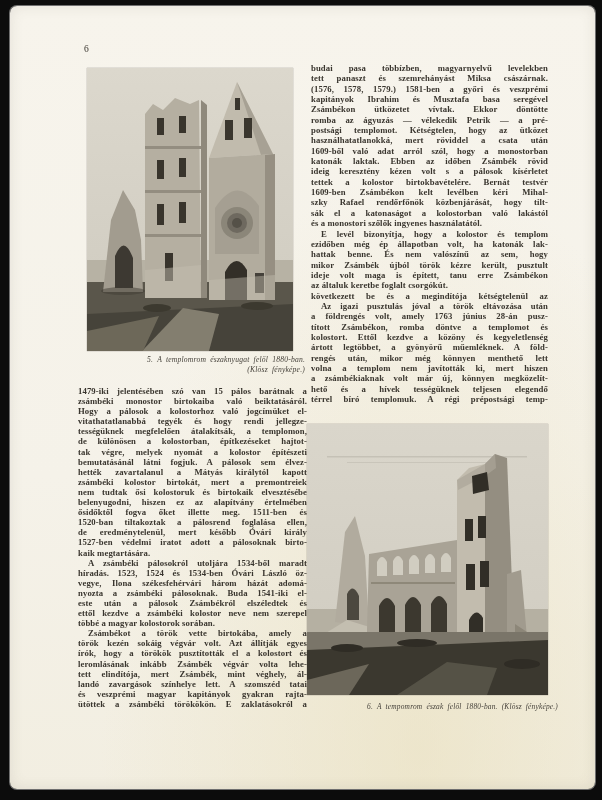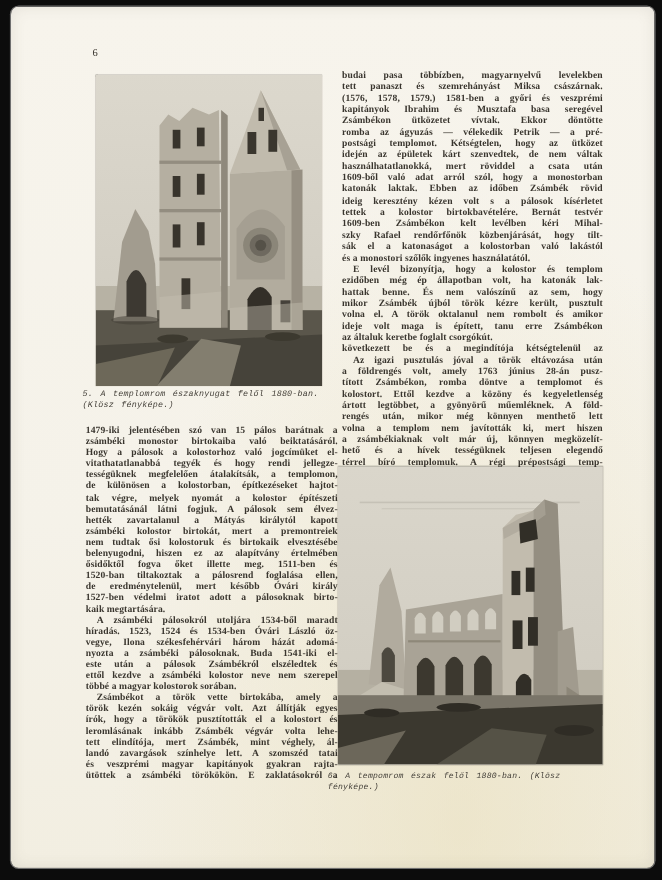--- a/index.html
+++ b/index.html
@@ -15,21 +15,21 @@
         background:
           radial-gradient(ellipse at 70% 95%, rgba(232,222,185,.55), rgba(232,222,185,0) 55%),
           linear-gradient(180deg,#f7f4ec 0%,#f5f2e9 60%,#f2eee1 100%);
         border-radius:7px;box-shadow:0 0 0 1px #6f6f6f, inset 0 0 14px rgba(90,85,70,.12);}
   .page-number{position:absolute;left:74px;top:38px;font-size:9.5px;color:var(--ink);}
   .photo{position:absolute;overflow:hidden;background:#d6d2c7;box-shadow:0 0 1px rgba(40,38,30,.6);}
   .photo svg{display:block;}
   .photo1{left:77px;top:62px;width:206px;height:283px;}
   .photo2{left:297px;top:418px;width:241px;height:271px;}
   .caption{position:absolute;font-style:italic;font-size:7.6px;line-height:9.6px;
-           color:var(--caption-ink);text-align:left;word-spacing:2px;letter-spacing:.2px;font-family:Liberation Mono, monospace;}
+           color:var(--caption-ink);text-align:right;word-spacing:2px;letter-spacing:.2px;}
   .cap1{left:65px;top:349px;width:230px;}
   .cap2{left:288px;top:696px;width:260px;font-size:7.4px;}
   .col{position:absolute;color:var(--ink);font-size:8.7px;font-weight:bold;}
   .col-left{left:68px;top:380px;width:229px;line-height:10.1px;}
   .col-right{left:301px;top:57px;width:237px;line-height:10.35px;}
   .line{text-align:justify;text-align-last:justify;white-space:nowrap;letter-spacing:.1px;}
   .line.last{text-align-last:left;white-space:normal;}
   .line.indent{text-indent:10px;}
 </style>
 </head>
@@ -183,35 +183,33 @@
         <div class="line">ütöttek a zsámbéki törökökön. E zaklatásokról a</div>
       </div>
     <div class="col col-right" id="col-right">
         <div class="line">budai pasa többízben, magyarnyelvű levelekben</div>
         <div class="line">tett panaszt és szemrehányást Miksa császárnak.</div>
         <div class="line">(1576, 1578, 1579.) 1581-ben a győri és veszprémi</div>
         <div class="line">kapitányok Ibrahim és Musztafa basa seregével</div>
         <div class="line">Zsámbékon ütközetet vívtak. Ekkor döntötte</div>
         <div class="line">romba az ágyuzás — vélekedik Petrik — a pré-</div>
         <div class="line">postsági templomot. Kétségtelen, hogy az ütközet</div>
-        <div class="line">idején az épületek kárt szenvedtek, de nem váltak</div>
         <div class="line">használhatatlanokká, mert röviddel a csata után</div>
         <div class="line">1609-ből való adat arról szól, hogy a monostorban</div>
         <div class="line">katonák laktak. Ebben az időben Zsámbék rövid</div>
         <div class="line">ideig keresztény kézen volt s a pálosok kísérletet</div>
         <div class="line">tettek a kolostor birtokbavételére. Bernát testvér</div>
         <div class="line">1609-ben Zsámbékon kelt levélben kéri Mihal-</div>
         <div class="line">szky Rafael rendőrfőnök közbenjárását, hogy tilt-</div>
         <div class="line">sák el a katonaságot a kolostorban való lakástól</div>
         <div class="line last">és a monostori szőlők ingyenes használatától.</div>
         <div class="line indent">E levél bizonyítja, hogy a kolostor és templom</div>
         <div class="line">ezidőben még ép állapotban volt, ha katonák lak-</div>
         <div class="line">hattak benne. És nem valószínű az sem, hogy</div>
         <div class="line">mikor Zsámbék újból török kézre került, pusztult</div>
-        <div class="line">volna el. A török oktalanul nem rombolt és amikor</div>
         <div class="line">ideje volt maga is épített, tanu erre Zsámbékon</div>
         <div class="line last">az általuk keretbe foglalt csorgókút.</div>
         <div class="line">következett be és a megindítója kétségtelenül az</div>
         <div class="line indent">Az igazi pusztulás jóval a török eltávozása után</div>
         <div class="line">a földrengés volt, amely 1763 június 28-án pusz-</div>
         <div class="line">tított Zsámbékon, romba döntve a templomot és</div>
         <div class="line">kolostort. Ettől kezdve a közöny és kegyeletlenség</div>
         <div class="line">ártott legtöbbet, a gyönyörű műemléknek. A föld-</div>
         <div class="line">rengés után, mikor még könnyen menthető lett</div>
         <div class="line">volna a templom nem javították ki, mert hiszen</div>

